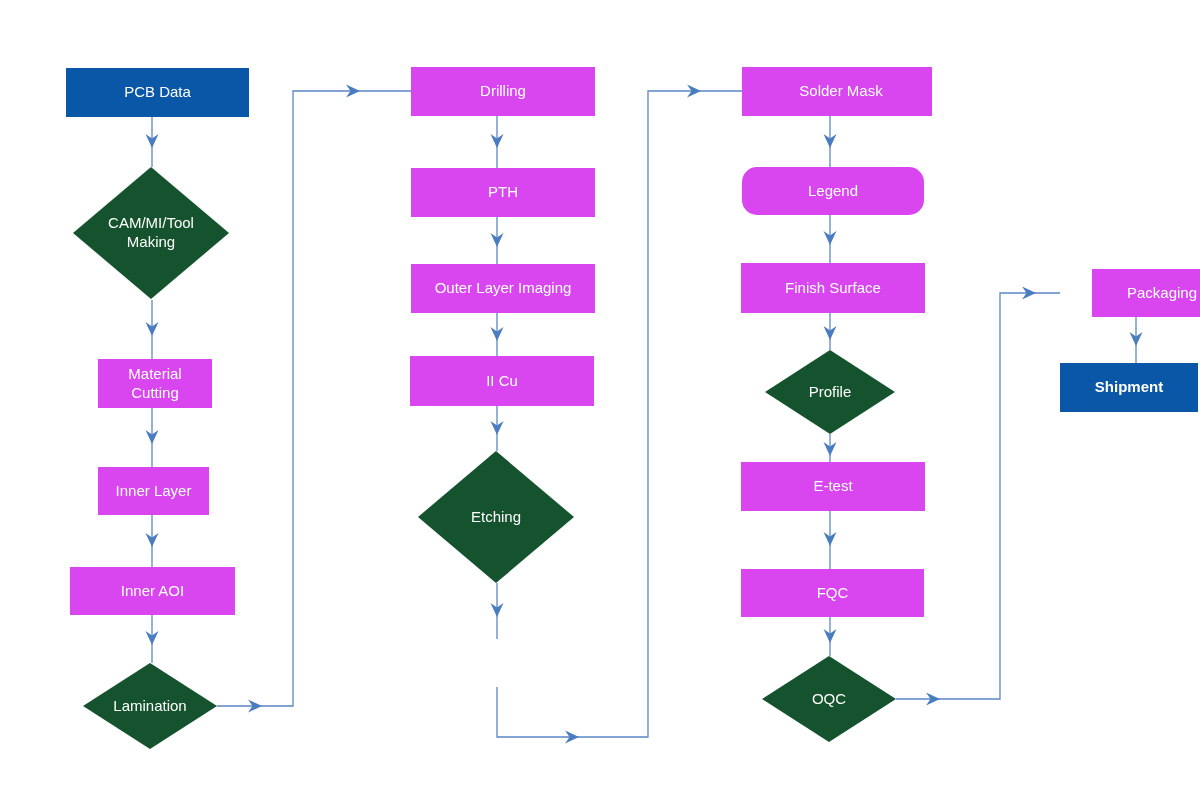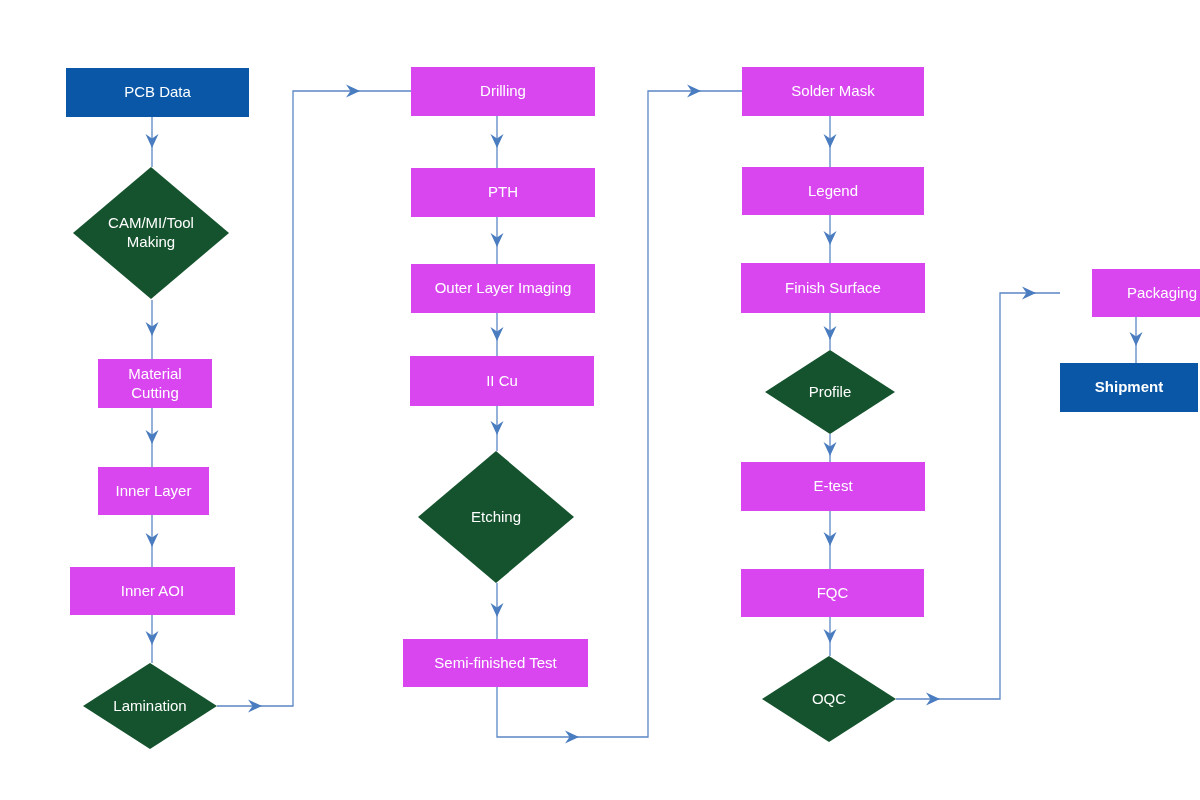--- a/index.html
+++ b/index.html
@@ -50,22 +50,22 @@
   .n-inner-aoi        { left:  70px; top: 567px; width: 165px; height: 48px; }
   .n-lamination       { left:  83px; top: 663px; width: 134px; height: 86px; }
   
   .n-drilling         { left: 411px; top:  67px; width: 184px; height: 49px; }
   .n-pth              { left: 411px; top: 168px; width: 184px; height: 49px; }
   .n-oli              { left: 411px; top: 264px; width: 184px; height: 49px; }
   .n-ii-cu            { left: 410px; top: 356px; width: 184px; height: 50px; }
   .n-etching          { left: 418px; top: 451px; width: 156px; height: 132px; }
   .n-sft              { left: 403px; top: 639px; width: 185px; height: 48px; }
   
-  .n-solder-mask      { left: 742px; top:  67px; width: 182px; height: 49px; }
-  .n-legend           { left: 742px; top: 167px; width: 182px; height: 48px; }
+  .n-solder-mask      { left: 742px; top:  67px; width: 182px; height: 49px; padding-left: 8px; }
+  .n-legend           { left: 742px; top: 167px; width: 182px; height: 48px; border-radius: 15px; }
   .n-finish-surface   { left: 741px; top: 263px; width: 184px; height: 50px; }
   .n-profile          { left: 765px; top: 350px; width: 130px; height: 84px; }
   .n-e-test           { left: 741px; top: 462px; width: 184px; height: 49px; }
   .n-fqc              { left: 741px; top: 569px; width: 183px; height: 48px; }
   .n-oqc              { left: 762px; top: 656px; width: 134px; height: 86px; }
   
   .n-packaging        { left: 1060px; top: 269px; width: 140px; height: 48px; margin-left: 32px; }
   .n-shipment         { left: 1060px; top: 363px; width: 138px; height: 49px; font-weight: bold; }
 </style>
 </head>
@@ -195,23 +195,20 @@
   </div>
   <div class="node process n-oli">
     <span>Outer Layer Imaging</span>
   </div>
   <div class="node process n-ii-cu">
     <span>II Cu</span>
   </div>
   <div class="node decision n-etching">
     <span>Etching</span>
   </div>
-  <div class="node process n-sft">
-    <span>Semi-finished Test</span>
-  </div>
 
   <div class="node process n-solder-mask">
     <span>Solder Mask</span>
   </div>
   <div class="node process n-legend">
     <span>Legend</span>
   </div>
   <div class="node process n-finish-surface">
     <span>Finish Surface</span>
   </div>

